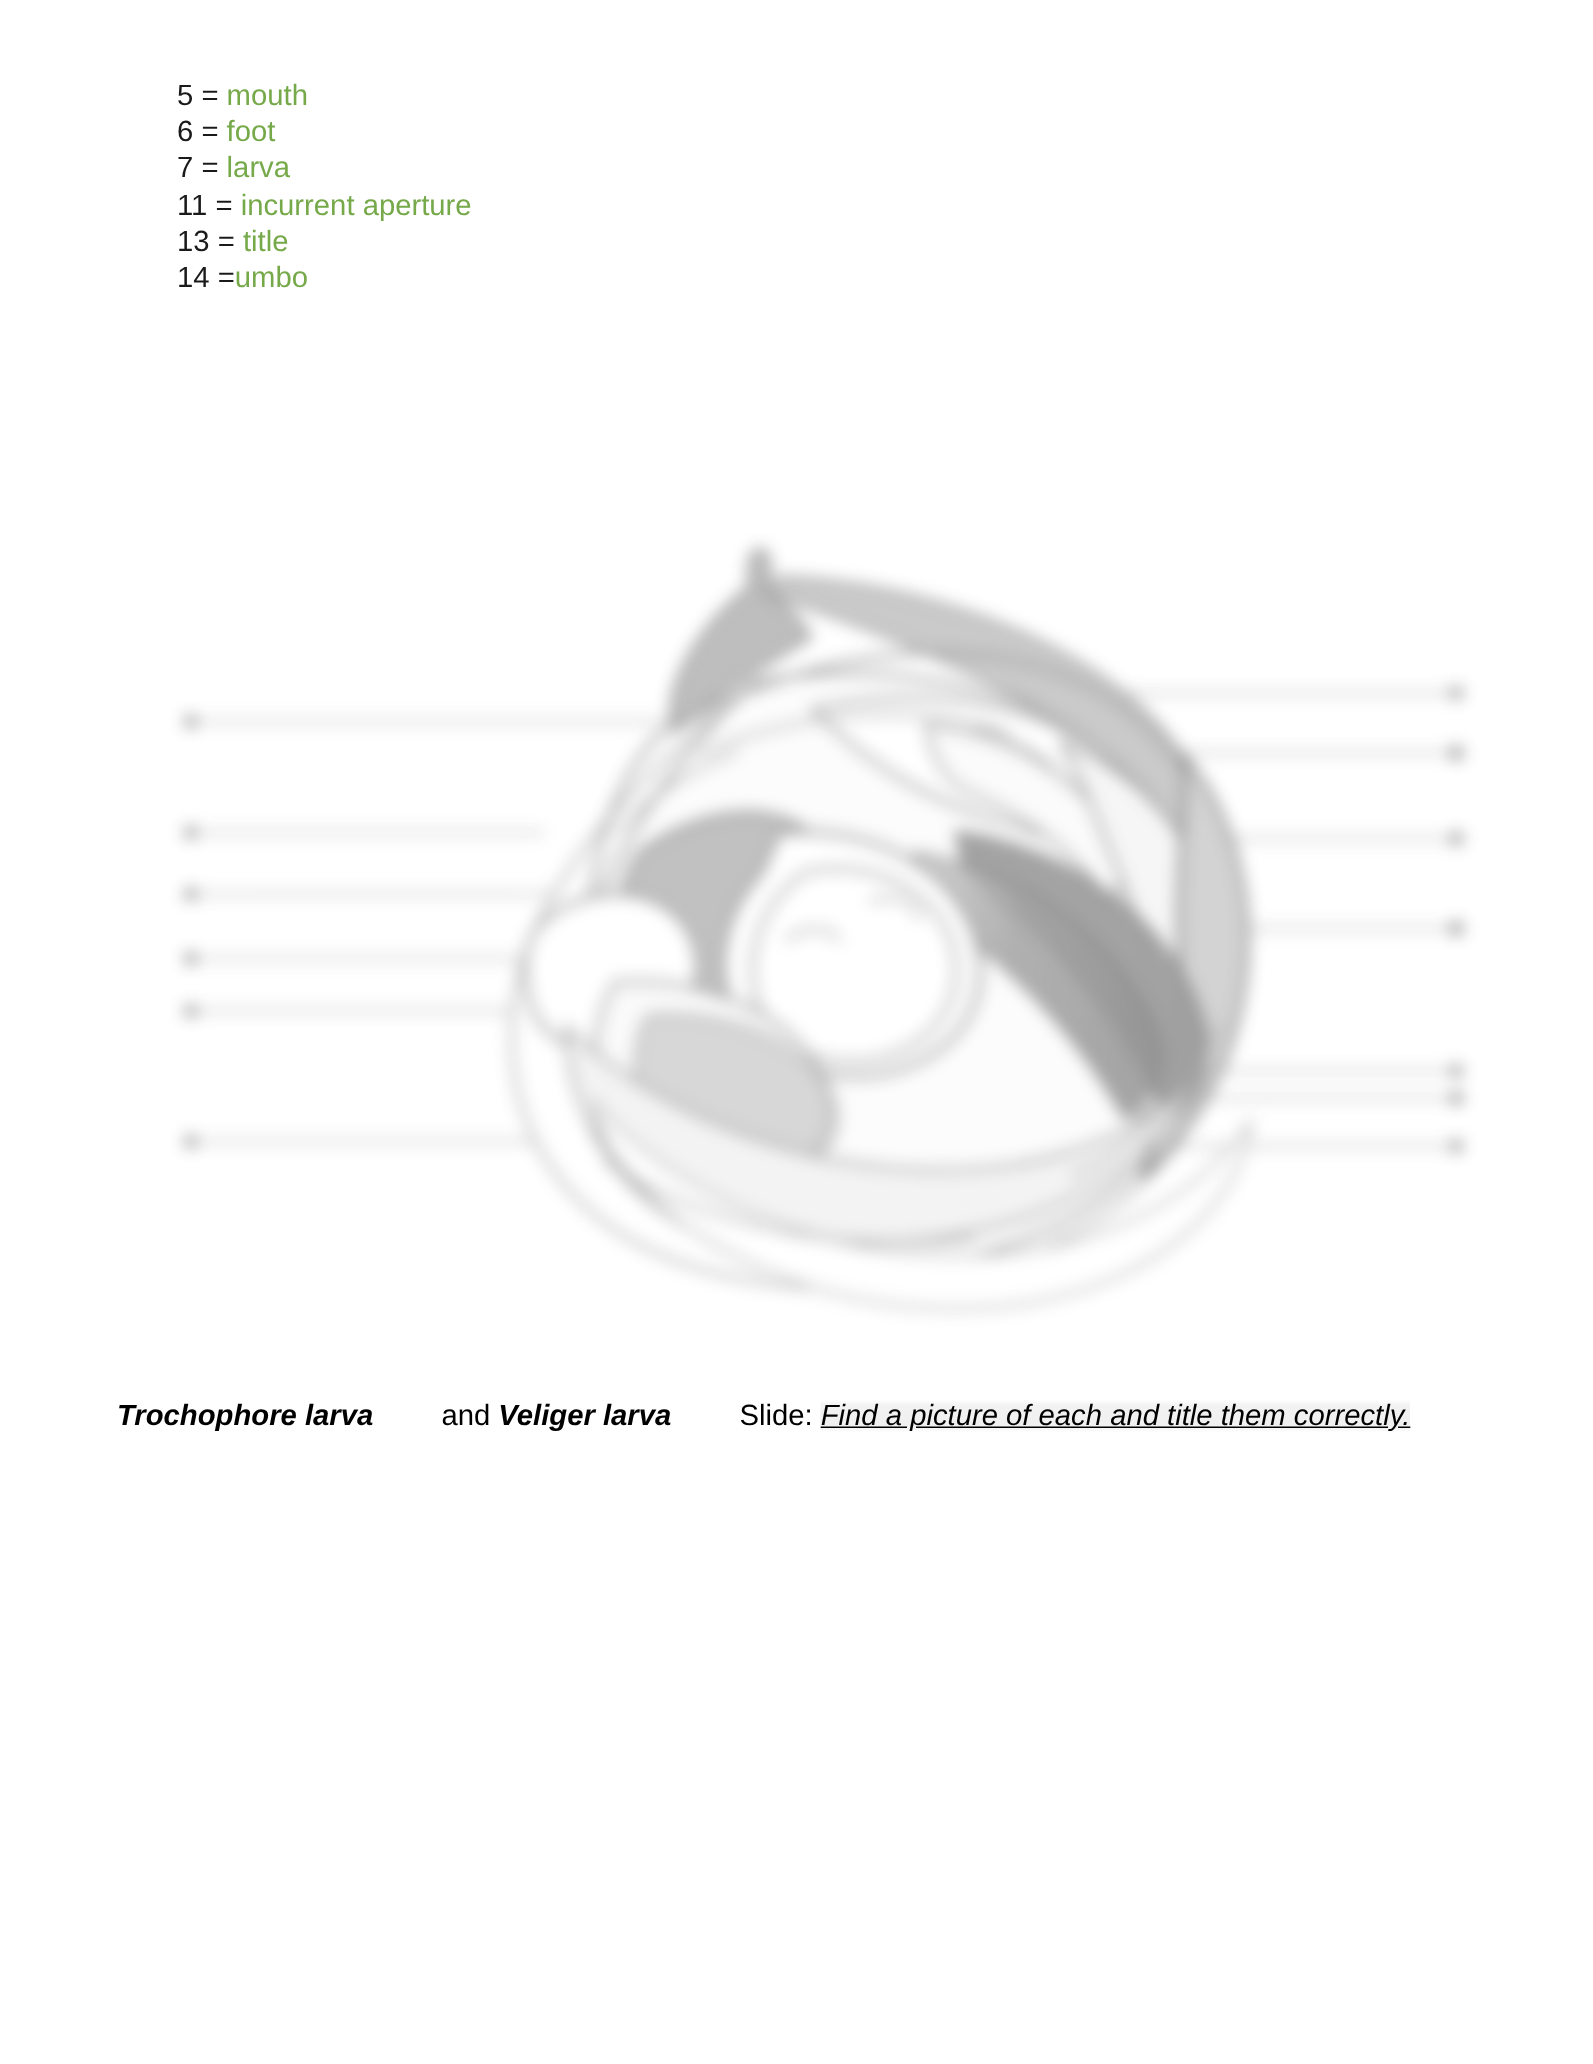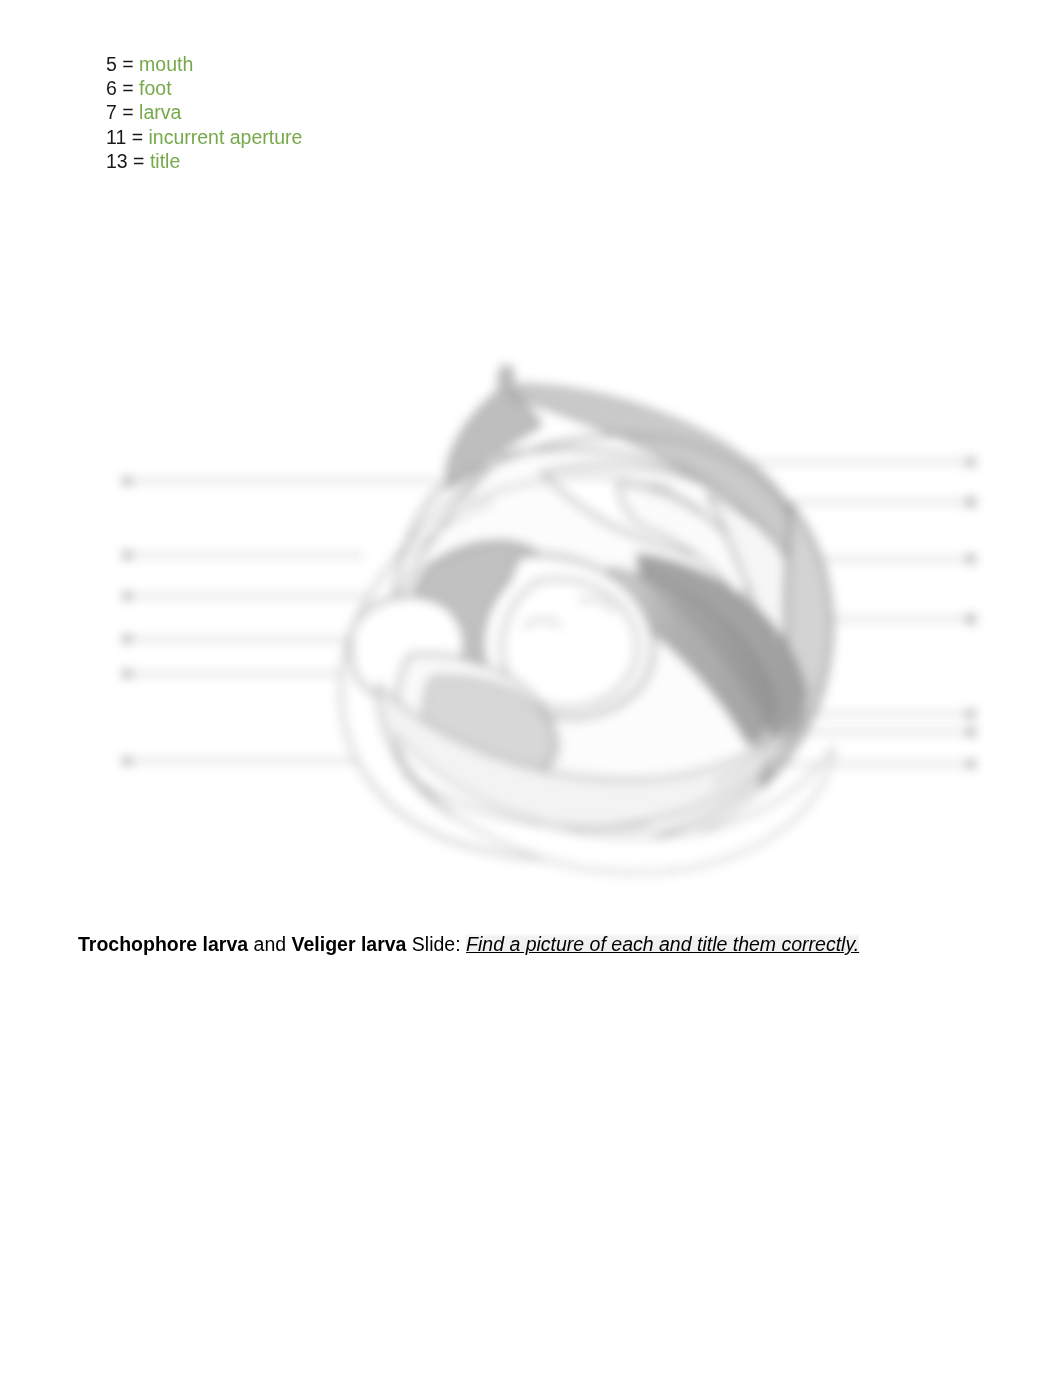--- a/index.html
+++ b/index.html
@@ -27,20 +27,21 @@
     position: absolute;
     left: 106px;
     top: 52px;
     width: 520px;
   }
   .label-row {
     font-size: 19.5px;
     line-height: 24.2px;
     white-space: pre;
     color: #000000;
+    margin-left: 12px;
   }
   .label-num {
     color: #1a1a1a;
     font-weight: 400;
   }
   .label-term {
     color: #76a94a;
   }
 
   
@@ -66,22 +67,22 @@
   
   .caption-line {
     position: absolute;
     left: 78px;
     top: 931px;
     font-size: 19.5px;
     line-height: 26px;
     color: #000000;
     white-space: pre;
   }
-  .c-bi { font-weight: bold; }
-  .c-reg { font-weight: normal; font-style: normal; }
+  .c-bi { font-weight: bold; font-style: italic; }
+  .c-reg { font-weight: normal; font-style: normal; margin-left: 40px; }
   .c-it-hl {
     font-style: italic;
     font-weight: normal;
     background: linear-gradient(to bottom,
         rgba(245,245,245,0) 0%,
         rgba(240,240,240,0.85) 18%,
         rgba(238,238,238,0.9) 80%,
         rgba(248,248,248,0) 100%);
     text-decoration: underline;
   }
@@ -100,20 +101,21 @@
     <div class="label-row"><span class="label-num">7 = </span><span class="label-term">larva</span></div>
 
 
 
 
     <div class="label-row"><span class="label-num">11 = </span><span class="label-term">incurrent aperture</span></div>
 
 
     <div class="label-row"><span class="label-num">13 = </span><span class="label-term">title</span></div>
 
+    <div class="label-row"><span class="label-num">14 =</span><span class="label-term">umbo</span></div>
 
   </div>
 
   <div class="figure-wrap">
     <div class="figure-blur">
       <svg viewBox="0 0 880 520" xmlns="http://www.w3.org/2000/svg">
         <defs>
           <linearGradient id="gillGrad" x1="0" y1="0" x2="1" y2="0.4">
             <stop offset="0%" stop-color="#c9c9c9"></stop>
             <stop offset="45%" stop-color="#9d9d9d"></stop>

